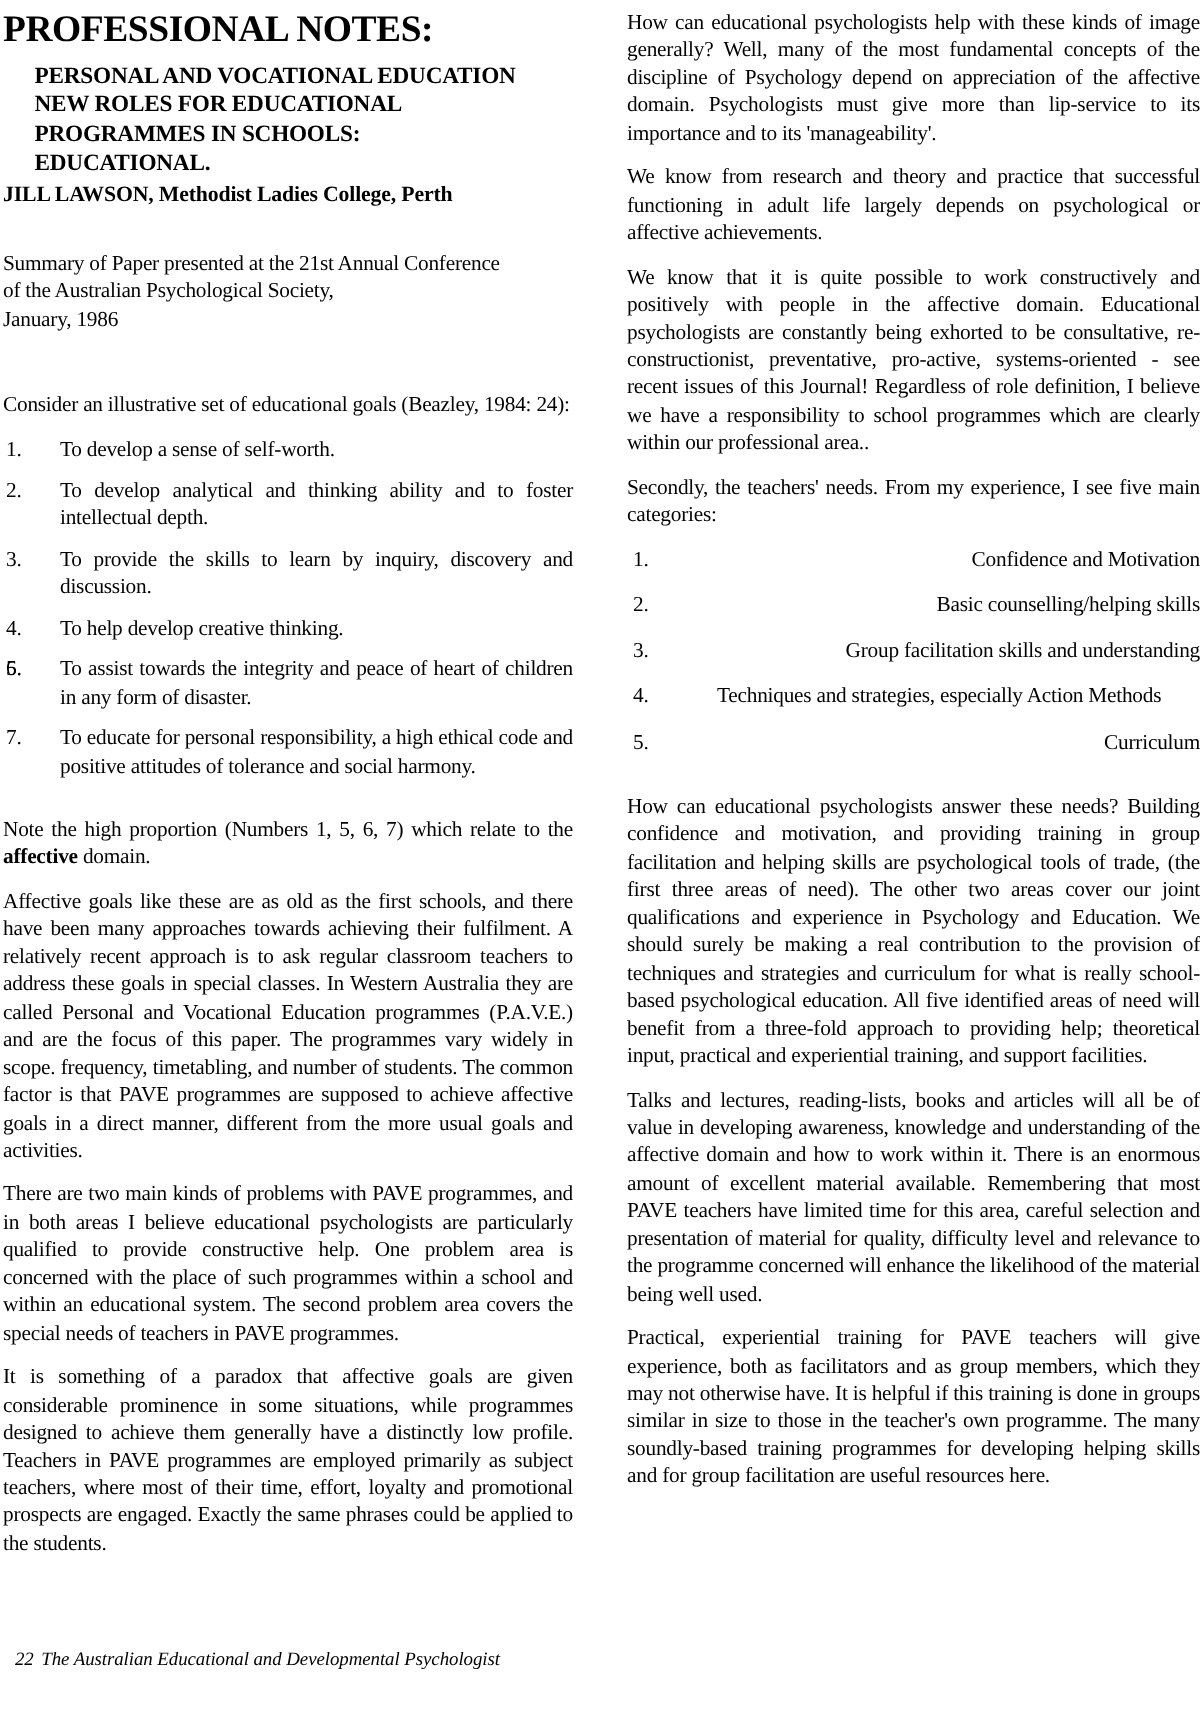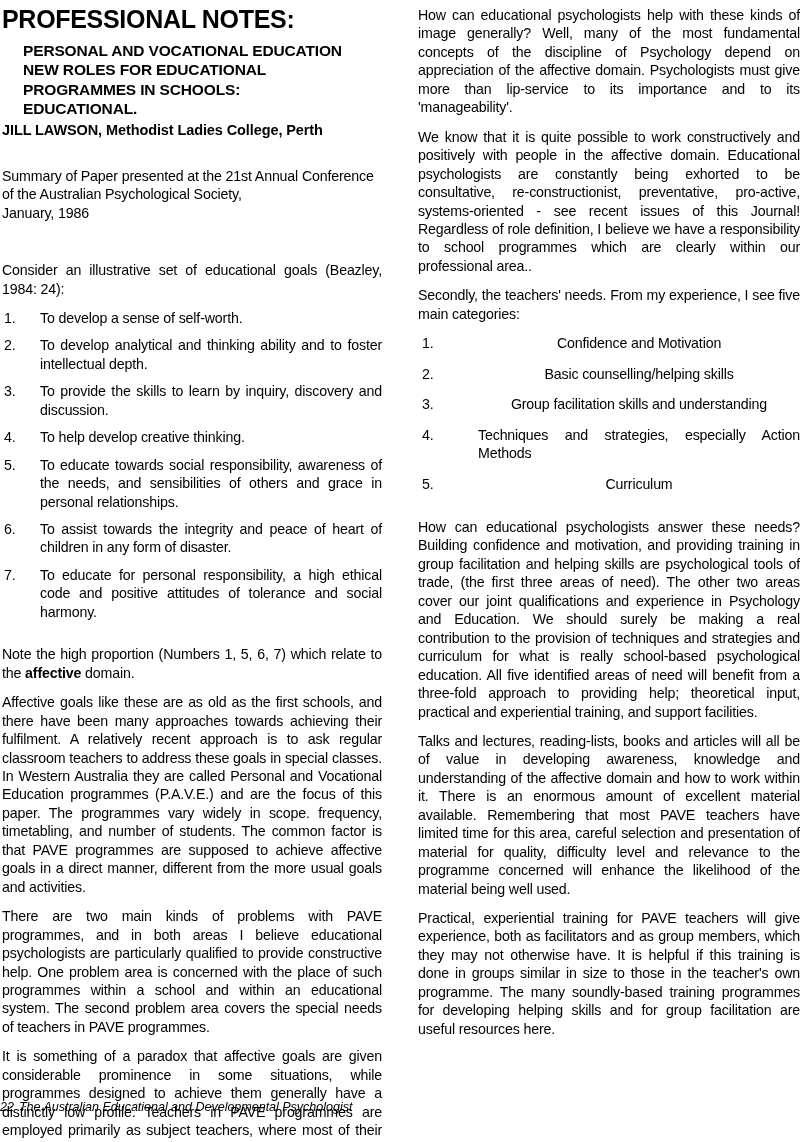--- a/index.html
+++ b/index.html
@@ -14,20 +14,21 @@
     font-family: "Liberation Sans", sans-serif;
     color: #000000;
     overflow: hidden;
   }
 
   .page {
     position: absolute;
     left: 0; top: 0;
     width: 800px;
     height: 1128px;
+    font-family: Liberation Serif, serif;
   }
 
   .col {
     position: absolute;
     top: 6px;
     width: 380px;
   }
   .col-left  { left: 2px; }
   .col-right { left: 418px; width: 382px; }
 
@@ -93,26 +94,26 @@
   ol.numlist li .txt { display: block; }
 
   
   .col-left ol.numlist li { padding-left: 38px; }
   .col-left ol.numlist li .num { left: 2px; }
 
   
   .col-right ol.numlist { margin-top: 2px; }
   .col-right ol.numlist li { padding-left: 60px; margin-bottom: 12px; }
   .col-right ol.numlist li .num { left: 4px; }
-  .col-right ol.numlist li .txt { text-align: center; }
+  .col-right ol.numlist li .txt { text-align: right; }
 
   
   .footer {
     position: absolute;
-    left: 0;
+    left: 10px;
     bottom: 14px;
     font-size: 12.6px;
     font-style: italic;
     letter-spacing: -0.05px;
     white-space: nowrap;
   }
   .footer .pageno {
     font-style: italic;
     font-weight: normal;
     margin-right: 5px;
@@ -158,21 +159,20 @@
       <li>
         <span class="num">3.</span>
         <span class="txt">To provide the skills to learn by inquiry, discovery and discussion.</span>
       </li>
       <li>
         <span class="num">4.</span>
         <span class="txt">To help develop creative thinking.</span>
       </li>
       <li>
         <span class="num">5.</span>
-        <span class="txt">To educate towards social responsibility, awareness of the needs, and sensibilities of others and grace in personal relationships.</span>
       </li>
       <li>
         <span class="num">6.</span>
         <span class="txt">To assist towards the integrity and peace of heart of children in any form of disaster.</span>
       </li>
       <li>
         <span class="num">7.</span>
         <span class="txt">To educate for personal responsibility, a high ethical code and positive attitudes of tolerance and social harmony.</span>
       </li>
     </ol>
@@ -185,20 +185,21 @@
 
     <p class="body">Affective goals like these are as old as the first schools, and there have been many approaches towards achieving their fulfilment. A relatively recent approach is to ask regular classroom teachers to address these goals in special classes. In Western Australia they are called Personal and Vocational Education programmes (P.A.V.E.) and are the focus of this paper. The programmes vary widely in scope. frequency, timetabling, and number of students. The common factor is that PAVE programmes are supposed to achieve affective goals in a direct manner, different from the more usual goals and activities.</p>
     <p class="body">There are two main kinds of problems with PAVE programmes, and in both areas I believe educational psychologists are particularly qualified to provide constructive help. One problem area is concerned with the place of such programmes within a school and within an educational system. The second problem area covers the special needs of teachers in PAVE programmes.</p>
     <p class="body">It is something of a paradox that affective goals are given considerable prominence in some situations, while programmes designed to achieve them generally have a distinctly low profile. Teachers in PAVE programmes are employed primarily as subject teachers, where most of their time, effort, loyalty and promotional prospects are engaged. Exactly the same phrases could be applied to the students.</p>
 
   </div>
 
   <div class="col col-right">
 
     <p class="body">How can educational psychologists help with these kinds of image generally? Well, many of the most fundamental concepts of the discipline of Psychology depend on appreciation of the affective domain. Psychologists must give more than lip-service to its importance and to its 'manageability'.</p>
+    <p class="body">We know from research and theory and practice that successful functioning in adult life largely depends on psychological or affective achievements.</p>
     <p class="body">We know that it is quite possible to work constructively and positively with people in the affective domain. Educational psychologists are constantly being exhorted to be consultative, re-constructionist, preventative, pro-active, systems-oriented - see recent issues of this Journal! Regardless of role definition, I believe we have a responsibility to school programmes which are clearly within our professional area..</p>
     <p class="body">Secondly, the teachers' needs. From my experience, I see five main categories:</p>
 
     <ol class="numlist">
       <li>
         <span class="num">1.</span>
         <span class="txt">Confidence and Motivation</span>
       </li>
       <li>
         <span class="num">2.</span>

